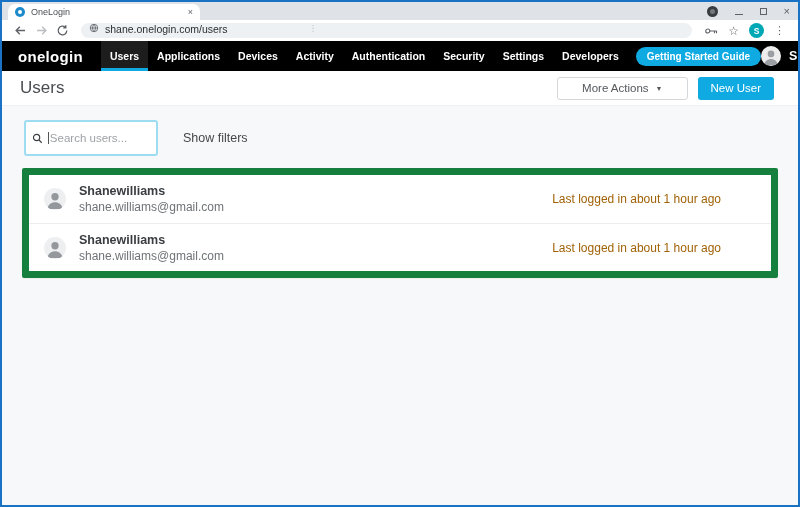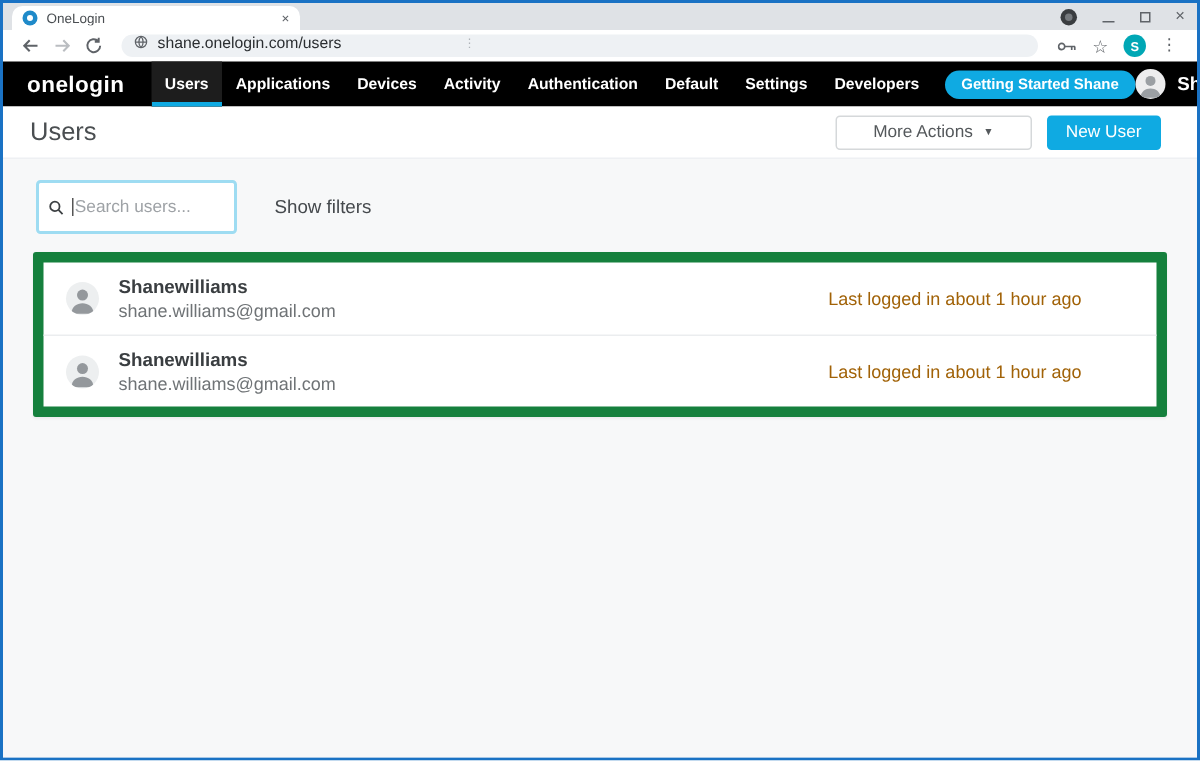--- a/index.html
+++ b/index.html
@@ -139,24 +139,24 @@
     <span class="tb-icon tb-menu">⋮</span>
   </div>
 
   <div class="navbar">
     <span class="ol-logo">onelogin</span>
     <span class="nav-item active">Users</span>
     <span class="nav-item">Applications</span>
     <span class="nav-item">Devices</span>
     <span class="nav-item">Activity</span>
     <span class="nav-item">Authentication</span>
-    <span class="nav-item">Default</span>
+    <span class="nav-item">Security</span>
     <span class="nav-item">Settings</span>
     <span class="nav-item">Developers</span>
-    <span class="guide-pill">Getting Started Shane</span>
+    <span class="guide-pill">Getting Started Guide</span>
     <div class="nav-user">
       <span class="nav-avatar">
         <svg viewBox="0 0 24 24" width="20" height="20">
           <circle cx="12" cy="9.5" r="4" fill="#9b9fa3"></circle>
           <path d="M4 23c0-5 4-7.5 8-7.5s8 2.5 8 7.5z" fill="#9b9fa3"></path>
         </svg>
       </span>
       <span class="nav-username">Shane</span>
     </div>
   </div>

